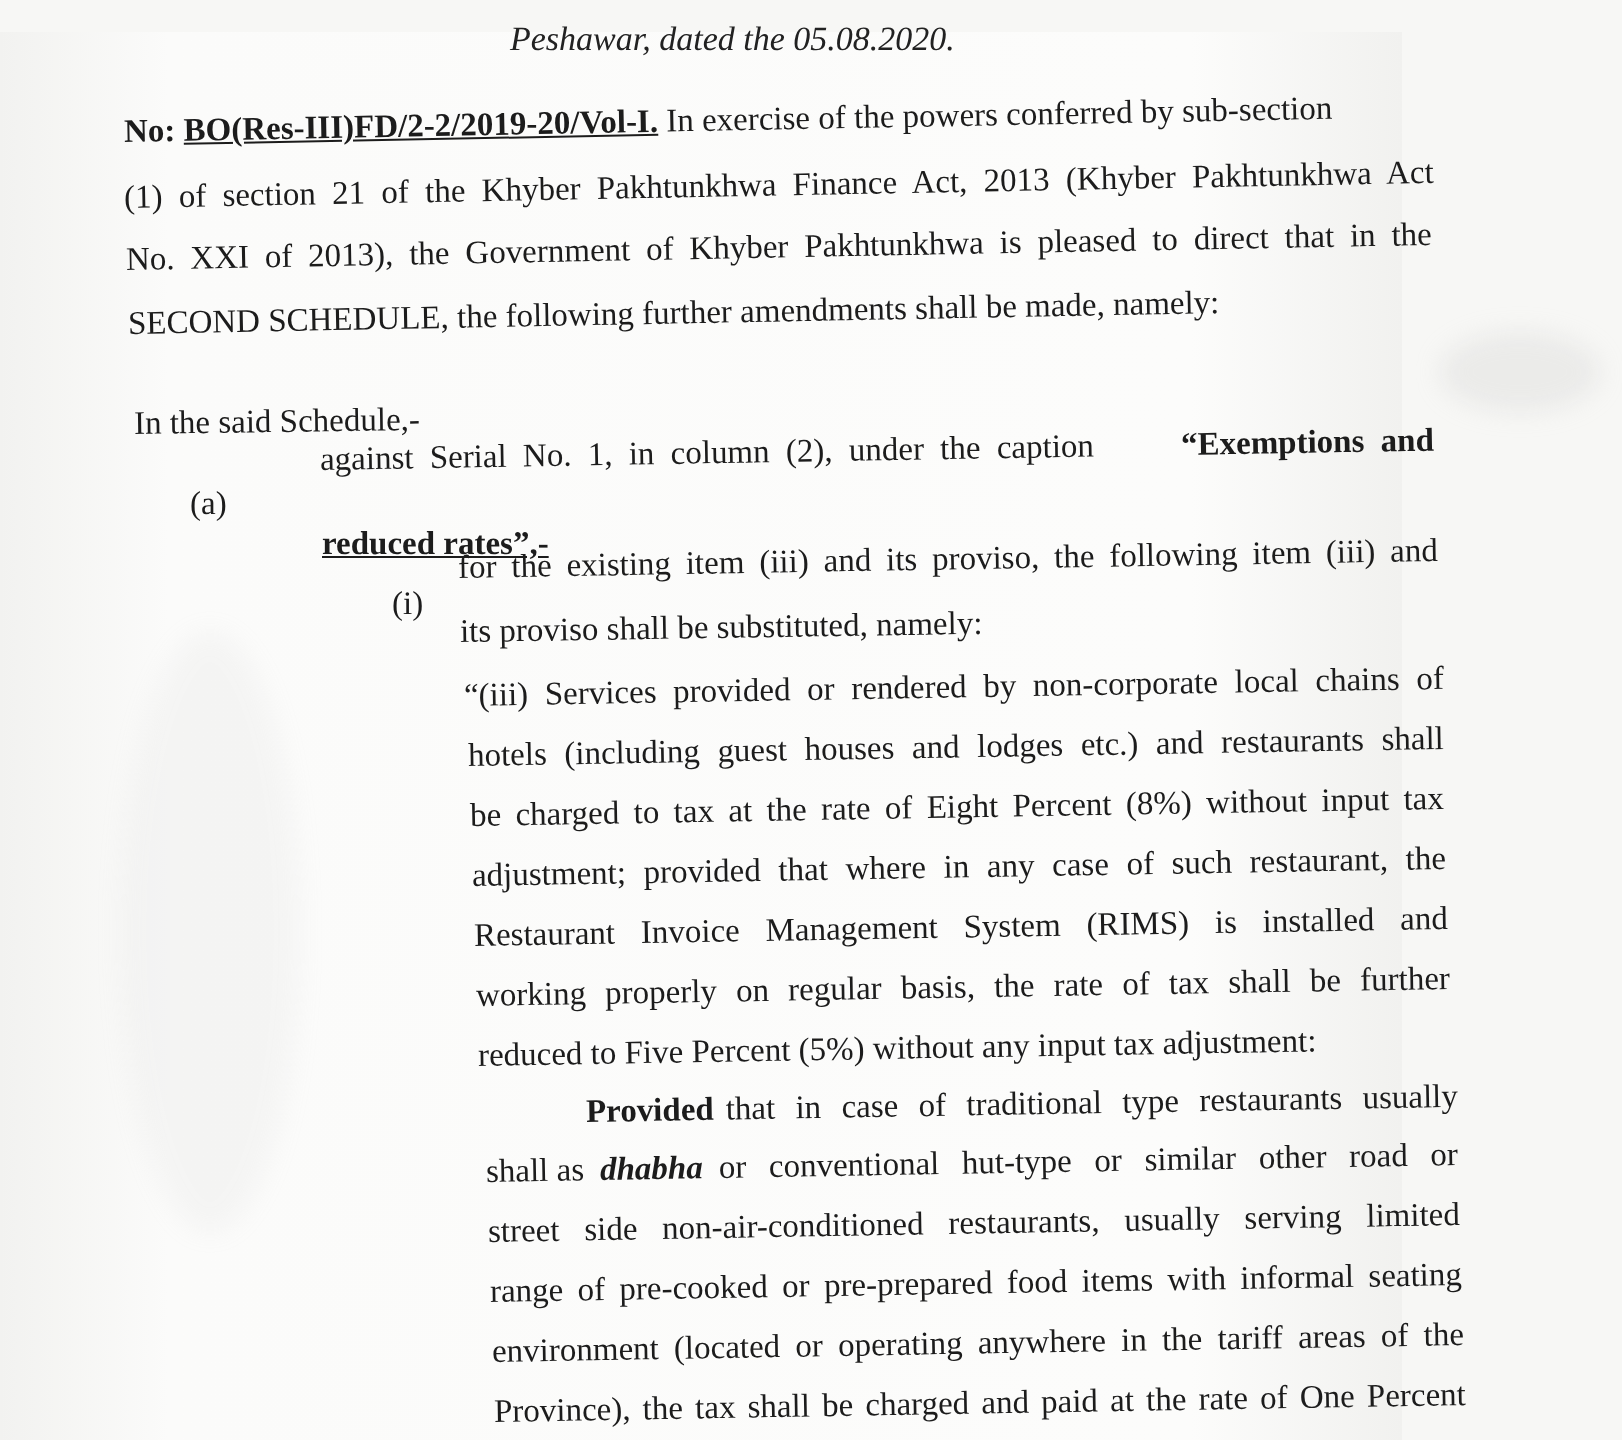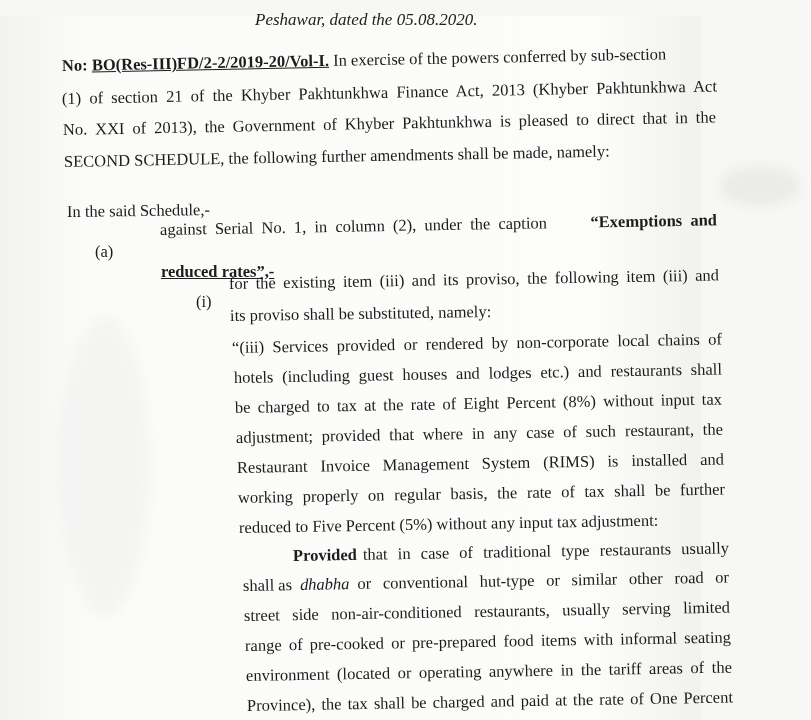--- a/index.html
+++ b/index.html
@@ -14,21 +14,21 @@
     position: absolute; left: 0; top: 16px; width: 701px; height: 720px;
     background: linear-gradient(90deg, #f2f2f0 0%, #fbfbfa 12%, #fcfcfb 85%, #f1f1ef 100%);
   }
   .line { position: absolute; white-space: nowrap; font-size: 16.5px; line-height: 20px; }
   .j { text-align: justify; text-align-last: justify; white-space: normal; }
   .header-date {
     left: 255px; top: -6px; font-style: italic; font-size: 17px; color: #222;
   }
   b { font-weight: bold; }
   u { text-decoration: underline; }
-  i.bi { font-style: italic; font-weight: normal; }
+  i.bi { font-style: italic; font-weight: bold; }
   .smudge { position: absolute; border-radius: 50%; background: rgba(200,200,200,0.25); filter: blur(6px); }
 </style>
 </head>
 <body>
 
 <div class="page">
 
   <div class="smudge" style="left:720px;top:150px;width:80px;height:40px;"></div>
   <div class="smudge" style="left:60px;top:300px;width:90px;height:300px;opacity:.5"></div>
 

